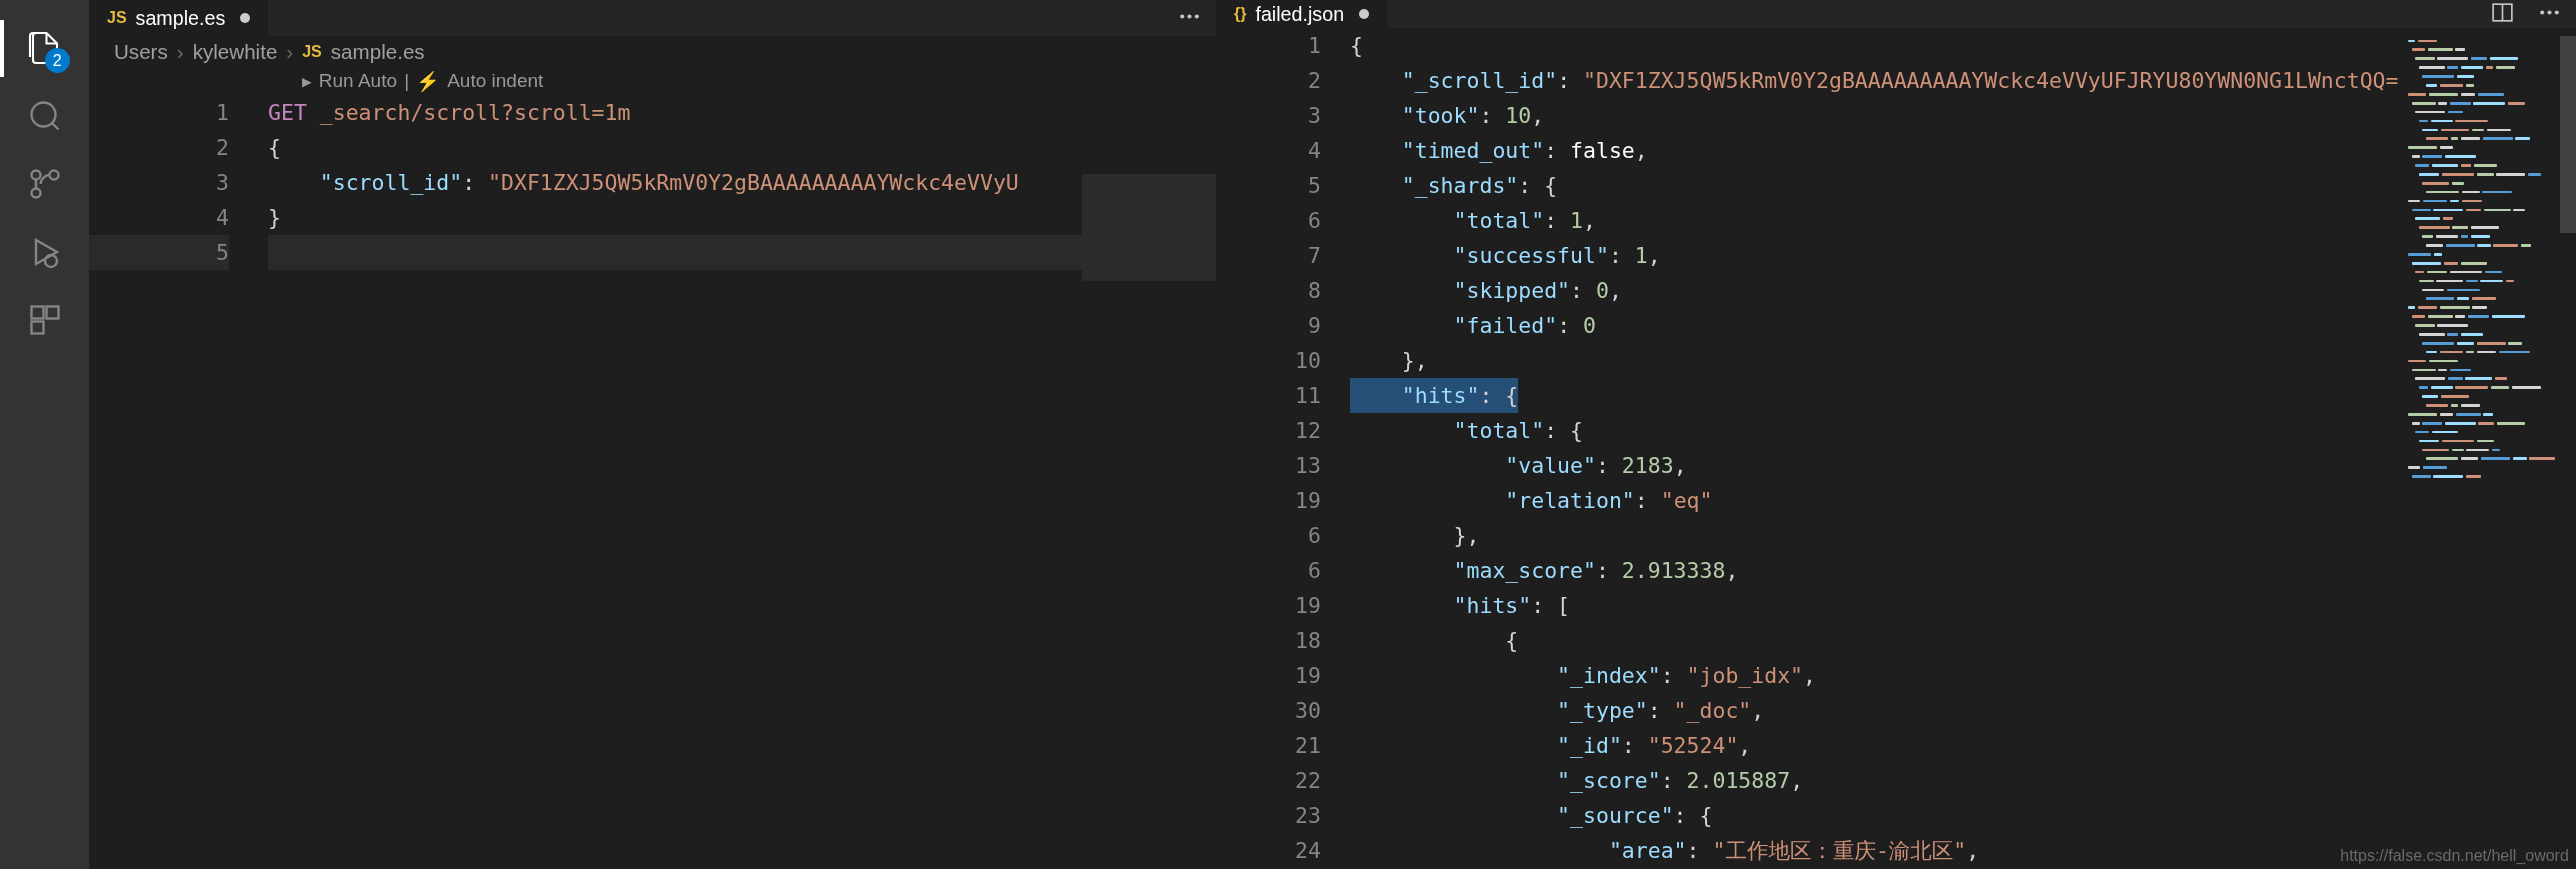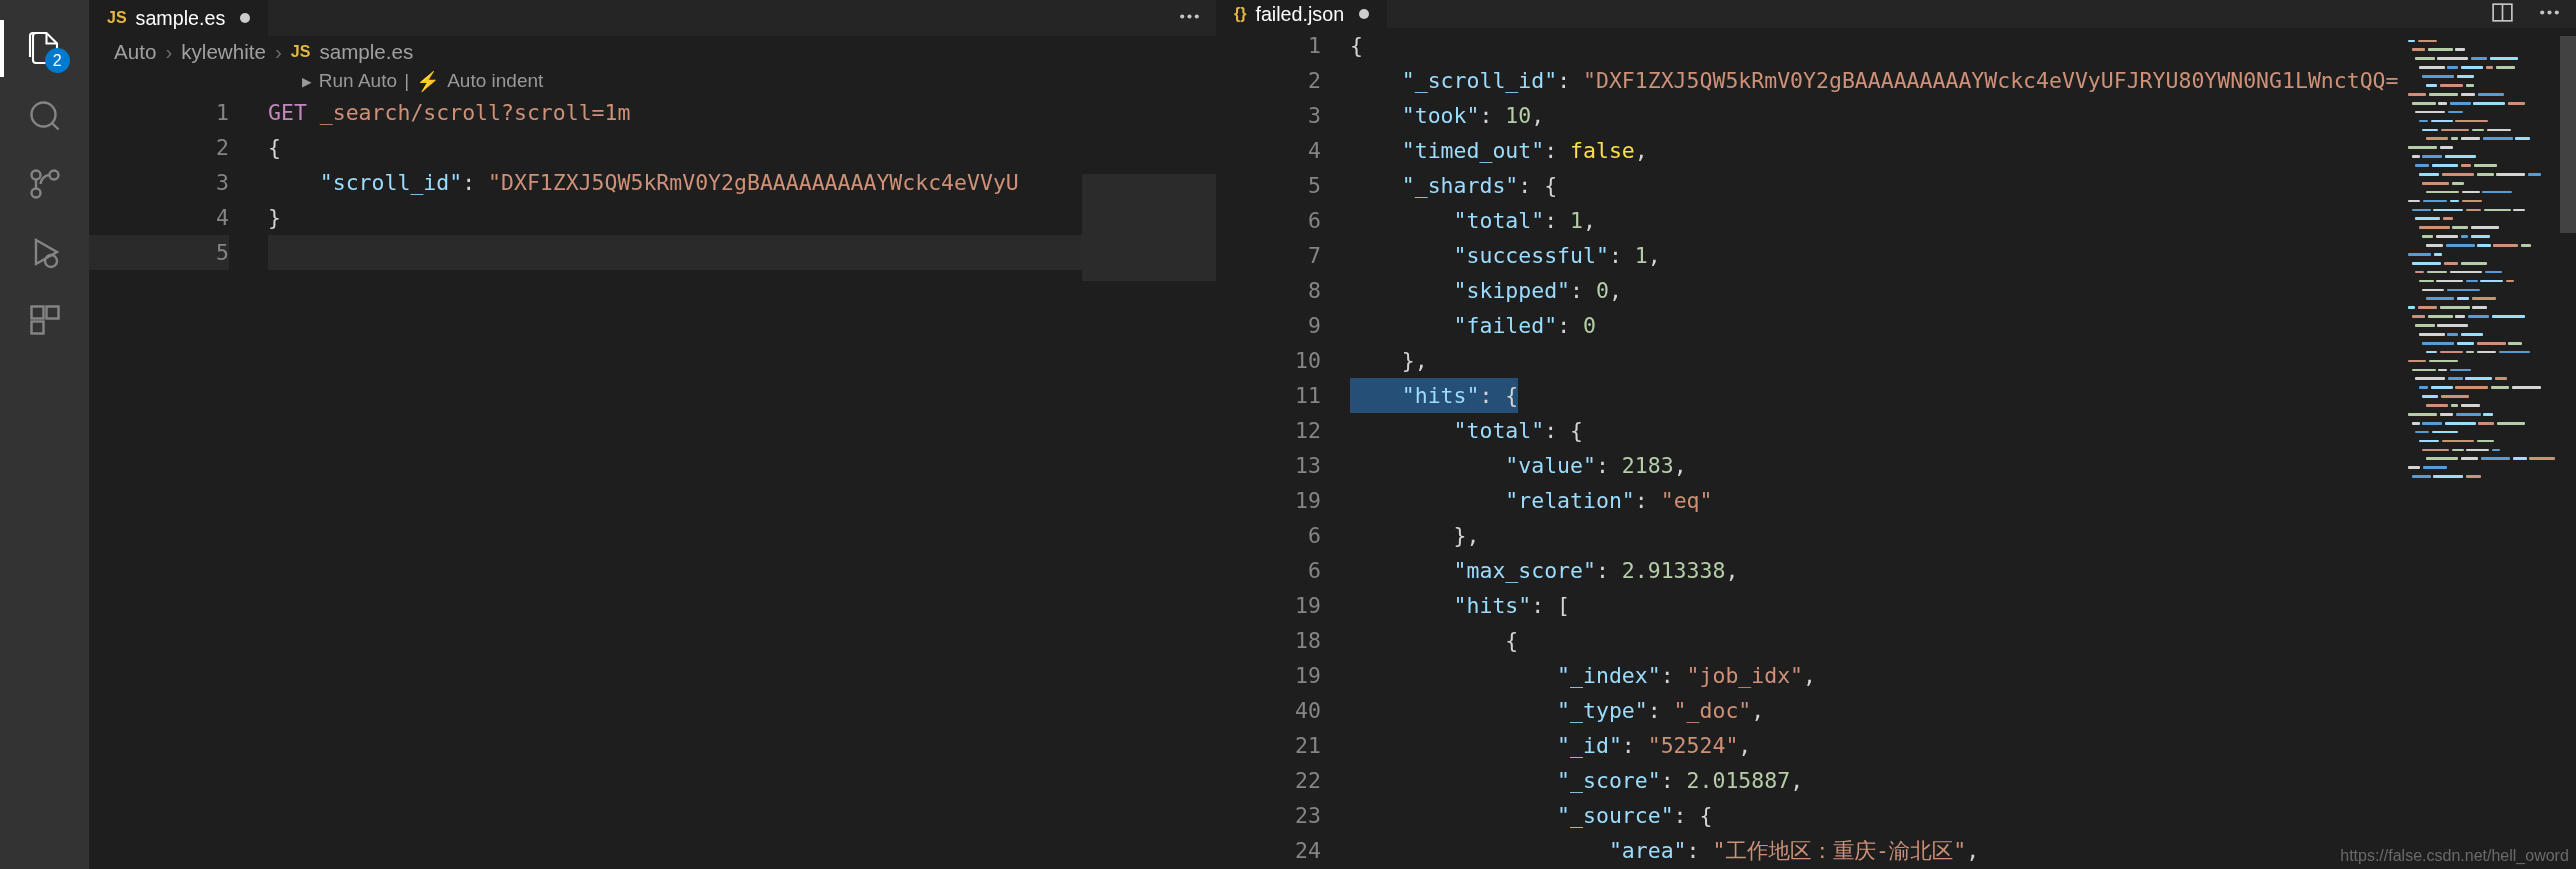--- a/index.html
+++ b/index.html
@@ -128,21 +128,21 @@
   user-select: none;
 }
 .gutter.narrow { width: 134px; padding-right: 29px; }
 .code { flex: 1; white-space: pre; color: #d4d4d4; }
 .code-line { height: 35px; }
 .tok-kw { color: #c586c0; }
 .tok-path { color: #ce9178; }
 .tok-key { color: #9cdcfe; }
 .tok-str { color: #ce9178; }
 .tok-num { color: #b5cea8; }
-.tok-bool { color: #fde047; }
+.tok-bool { color: #ffffff; }
 .tok-punc { color: #d4d4d4; }
 .cursor-line { background: #2a2a2a; }
 .selection { background: #264f78; display: inline-block; }
 .minimap {
   position: absolute;
   top: 79px;
   right: 0;
   width: 134px;
   bottom: 0;
   background: #1e1e1e;
@@ -246,21 +246,21 @@
       <span>
         <svg width="25" height="25" viewBox="0 0 24 24" fill="currentColor">
             <circle cx="5" cy="12" r="2"></circle>
             <circle cx="12" cy="12" r="2"></circle>
             <circle cx="19" cy="12" r="2"></circle>
           </svg>
       </span>
     </div>
   </div>
   <div class="breadcrumb">
-    <span>Auto</span>
+    <span>Users</span>
     <span class="sep">›</span>
     <span>kylewhite</span>
     <span class="sep">›</span>
     <span class="tab-icon js">JS</span>
     <span>sample.es</span>
   </div>
   <div class="codelens">
     <span style="font-size:12.5px">▶</span>
     <span>Run Auto</span>
     <span>|</span>
@@ -321,21 +321,21 @@
         <div>10</div>
         <div>11</div>
         <div>12</div>
         <div>13</div>
         <div>19</div>
         <div>6</div>
         <div>6</div>
         <div>19</div>
         <div>18</div>
         <div>19</div>
-        <div>40</div>
+        <div>30</div>
         <div>21</div>
         <div>22</div>
         <div>23</div>
         <div>24</div>
         <div>25</div>
       </div>
     <div class="code" id="right-code"><div class="code-line"><span class="tok-punc">{</span></div><div class="code-line">    <span class="tok-key">"_scroll_id"</span><span class="tok-punc">: </span><span class="tok-str">"DXF1ZXJ5QW5kRmV0Y2gBAAAAAAAAAYWckc4eVVyUFJRYU80YWN0NG1LWnctQQ=="</span><span class="tok-punc">,</span></div><div class="code-line">    <span class="tok-key">"took"</span><span class="tok-punc">: </span><span class="tok-num">10</span><span class="tok-punc">,</span></div><div class="code-line">    <span class="tok-key">"timed_out"</span><span class="tok-punc">: </span><span class="tok-bool">false</span><span class="tok-punc">,</span></div><div class="code-line">    <span class="tok-key">"_shards"</span><span class="tok-punc">: {</span></div><div class="code-line">        <span class="tok-key">"total"</span><span class="tok-punc">: </span><span class="tok-num">1</span><span class="tok-punc">,</span></div><div class="code-line">        <span class="tok-key">"successful"</span><span class="tok-punc">: </span><span class="tok-num">1</span><span class="tok-punc">,</span></div><div class="code-line">        <span class="tok-key">"skipped"</span><span class="tok-punc">: </span><span class="tok-num">0</span><span class="tok-punc">,</span></div><div class="code-line">        <span class="tok-key">"failed"</span><span class="tok-punc">: </span><span class="tok-num">0</span></div><div class="code-line">    <span class="tok-punc">},</span></div><div class="code-line"><span class="selection">    <span class="tok-key">"hits"</span><span class="tok-punc">: {</span></span></div><div class="code-line">        <span class="tok-key">"total"</span><span class="tok-punc">: {</span></div><div class="code-line">            <span class="tok-key">"value"</span><span class="tok-punc">: </span><span class="tok-num">2183</span><span class="tok-punc">,</span></div><div class="code-line">            <span class="tok-key">"relation"</span><span class="tok-punc">: </span><span class="tok-str">"eq"</span></div><div class="code-line">        <span class="tok-punc">},</span></div><div class="code-line">        <span class="tok-key">"max_score"</span><span class="tok-punc">: </span><span class="tok-num">2.913338</span><span class="tok-punc">,</span></div><div class="code-line">        <span class="tok-key">"hits"</span><span class="tok-punc">: [</span></div><div class="code-line">            <span class="tok-punc">{</span></div><div class="code-line">                <span class="tok-key">"_index"</span><span class="tok-punc">: </span><span class="tok-str">"job_idx"</span><span class="tok-punc">,</span></div><div class="code-line">                <span class="tok-key">"_type"</span><span class="tok-punc">: </span><span class="tok-str">"_doc"</span><span class="tok-punc">,</span></div><div class="code-line">                <span class="tok-key">"_id"</span><span class="tok-punc">: </span><span class="tok-str">"52524"</span><span class="tok-punc">,</span></div><div class="code-line">                <span class="tok-key">"_score"</span><span class="tok-punc">: </span><span class="tok-num">2.015887</span><span class="tok-punc">,</span></div><div class="code-line">                <span class="tok-key">"_source"</span><span class="tok-punc">: {</span></div><div class="code-line">                    <span class="tok-key">"area"</span><span class="tok-punc">: </span><span class="tok-str">"工作地区：重庆-渝北区"</span><span class="tok-punc">,</span></div><div class="code-line">                    </div></div>
   </div>
   <div class="minimap-right">
     <div class="minimap-lines" id="minimap-right-lines">

